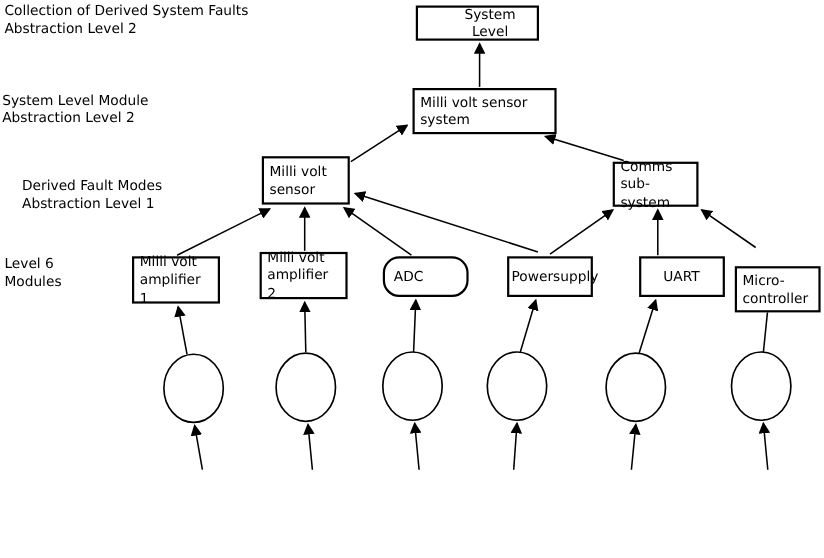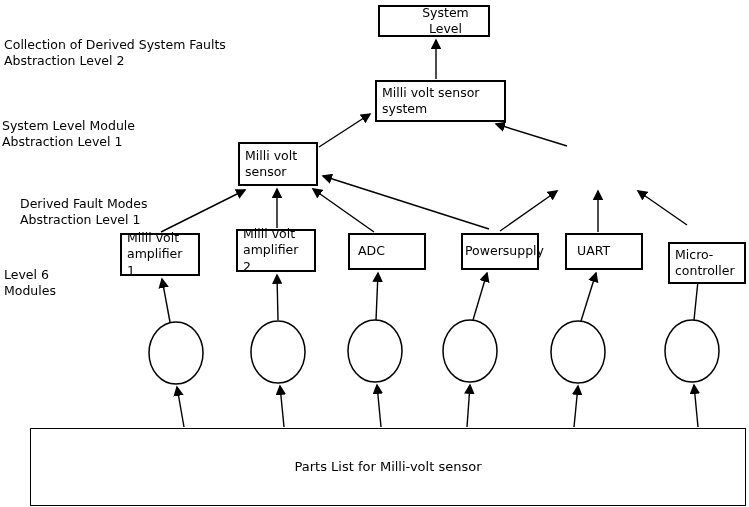--- a/index.html
+++ b/index.html
@@ -38,21 +38,20 @@
   .node.center {
     justify-content: center;
     text-align: center;
   }
   .node.thin {
     border-width: 1.5px;
   }
   .label {
     position: absolute;
     line-height: 1.3;
-    margin-top: 35px;
   }
   .label span {
     white-space: pre-line;
   }
 </style>
 </head>
 <body>
 
 <div id="canvas">
 
@@ -105,60 +104,61 @@
   <div class="node" style="left:375px;top:80px;width:131px;height:42px;">
     <span>Milli volt sensor
 system</span>
   </div>
 
   <div class="node" style="left:238px;top:142px;width:80px;height:44px;">
     <span>Milli volt
 sensor</span>
   </div>
 
+  <div class="node" style="left:557px;top:147px;width:78px;height:41px;">
+    <span>Comms
+sub-system</span>
+  </div>
 
   <div class="node" style="left:120px;top:233px;width:80px;height:43px;">
     <span>Milli volt
 amplifier 1</span>
   </div>
 
   <div class="node" style="left:236px;top:229px;width:80px;height:43px;">
     <span>Milli volt
 amplifier 2</span>
   </div>
 
-  <div class="node" style="left:348px;top:233px;width:78px;height:37px;padding-left:8px;">
+  <div class="node" style="left:348px;top:233px;width:78px;height:37px;padding-left:8px;border-radius:15px;">
     <span>ADC</span>
   </div>
 
   <div class="node" style="left:461px;top:233px;width:78px;height:37px;padding-left:2px;padding-right:0;">
     <span>Powersupply</span>
   </div>
 
-  <div class="node" style="left:565px;top:233px;width:78px;height:37px;padding-left:10px;align-items:center;">
+  <div class="node" style="left:581px;top:233px;width:78px;height:37px;padding-left:20px;align-items:center;">
     <span>UART</span>
   </div>
 
   <div class="node" style="left:668px;top:226px;width:78px;height:42px;margin-top:16px;">
     <span>Micro-
 controller</span>
   </div>
 
-  <div class="node center thin" style="left:30px;top:428px;width:716px;height:78px;font-size:13px;">
-    <span>Parts List for Milli-volt sensor</span>
-  </div>
 
   <div class="label" style="left:4px;top:2px;">
     <span>Collection of Derived System Faults
 Abstraction Level 2</span>
   </div>
 
   <div class="label" style="left:2px;top:83px;">
     <span>System Level Module
-Abstraction Level 1</span>
+Abstraction Level 2</span>
   </div>
 
   <div class="label" style="left:20px;top:161px;">
     <span>Derived Fault Modes
 Abstraction Level 1</span>
   </div>
 
   <div class="label" style="left:4px;top:232px;">
     <span>Level  6
 Modules</span>

